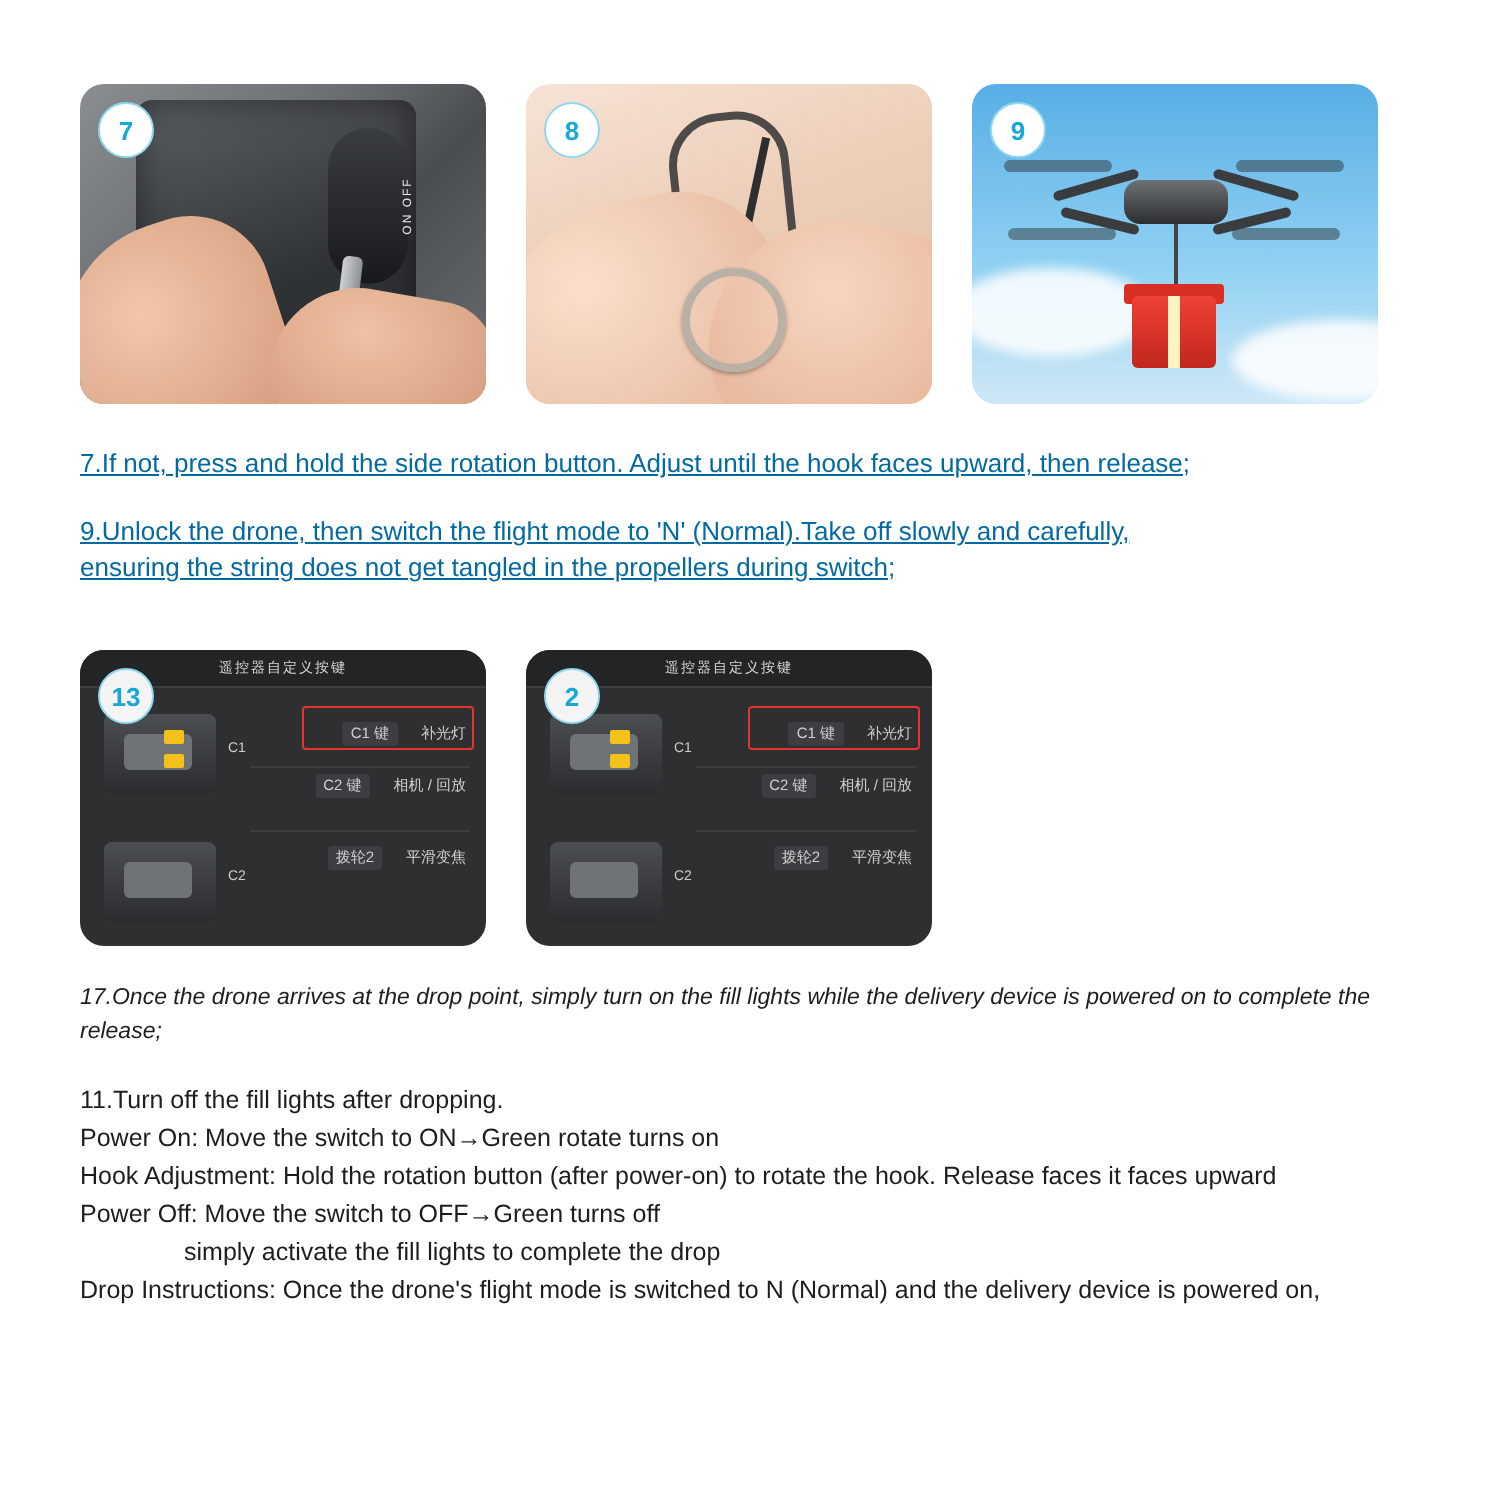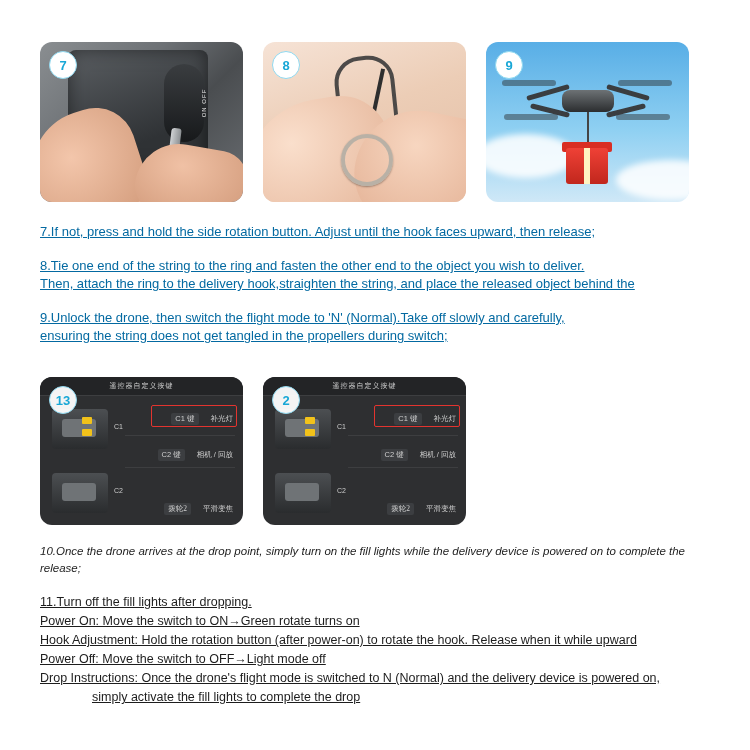--- a/index.html
+++ b/index.html
@@ -303,22 +303,22 @@
   .shot .row {
     position: absolute;
     right: 10px;
     color: #cfcfcf;
     font-size: 7.5px;
     display: flex;
     align-items: center;
     gap: 12px;
   }
   .shot .r1 { top: 36px; padding-left: 26px; }
-  .shot .r2 { top: 72px; }
-  .shot .r3 { top: 126px; font-family: Liberation Serif, serif; }
+  .shot .r2 { top: 62px; }
+  .shot .r3 { top: 98px; }
   .shot .rowline {
     position: absolute;
     right: 8px;
     width: 110px;
     height: 1px;
     background: #3d3e40;
   }
   .shot .rl1 { top: 58px; }
   .shot .rl2 { top: 90px; }
   .shot .highlight {
@@ -343,21 +343,21 @@
     font-style: italic;
     color: #1d1d1d;
     line-height: 17px;
   }
   .final {
     margin-top: 16px;
     font-size: 12.5px;
     line-height: 19px;
     color: #1d1d1d;
   }
-  .final .ln { display: block; text-decoration: underline; }
+  .final .ln { display: block; }
   .final .indent { padding-left: 52px; }
 </style>
 </head>
 <body>
 
 <div class="page">
 
   <div class="photo-row">
 
     <div class="photo p7">
@@ -395,24 +395,20 @@
       <div class="string"></div>
       <div class="giftlid"></div>
       <div class="gift"></div>
     </div>
   </div>
 
   <div class="para p-7">
     <span class="ln">7.If not, press and hold the side rotation button. Adjust until the hook faces upward, then release;</span>
   </div>
 
-  <div class="para p-8">
-    <span class="ln">8.Tie one end of the string to the ring and fasten the other end to the object you wish to deliver.</span>
-    <span class="ln">Then, attach the ring to the delivery hook,straighten the string, and place the released object behind the</span>
-  </div>
 
   <div class="para p-9">
     <span class="ln">9.Unlock the drone, then switch the flight mode to 'N' (Normal).Take off slowly and carefully,</span>
     <span class="ln">ensuring the string does not get tangled in the propellers during switch;</span>
   </div>
 
   <div class="shot-row">
 
     <div class="shot">
       <div class="badge dark">13</div>
@@ -462,24 +458,24 @@
         <span>相机 / 回放</span>
       </div>
       <div class="rowline rl2"></div>
       <div class="row r3">
         <span class="pill">拨轮2</span>
         <span>平滑变焦</span>
       </div>
     </div>
   </div>
 
-  <div class="italic-note">10.Once the drone arrives at the drop point, simply turn on the fill lights while the delivery device is powered on to complete the release;</div>
+  <div class="italic-note">17.Once the drone arrives at the drop point, simply turn on the fill lights while the delivery device is powered on to complete the release;</div>
 
   <div class="final">
     <span class="ln">11.Turn off the fill lights after dropping.</span>
     <span class="ln">Power On: Move the switch to ON→Green rotate turns on</span>
-    <span class="ln">Hook Adjustment: Hold the rotation button (after power-on) to rotate the hook. Release when it while upward</span>
-    <span class="ln">Power Off: Move the switch to OFF→Light mode off</span>
+    <span class="ln">Hook Adjustment: Hold the rotation button (after power-on) to rotate the hook. Release faces it faces upward</span>
+    <span class="ln">Power Off: Move the switch to OFF→Green turns off</span>
+    <span class="ln indent">simply activate the fill lights to complete the drop</span>
     <span class="ln">Drop Instructions: Once the drone's flight mode is switched to N (Normal) and the delivery device is powered on,</span>
-    <span class="ln indent">simply activate the fill lights to complete the drop</span>
   </div>
 
 </div>
 
 </body></html>

